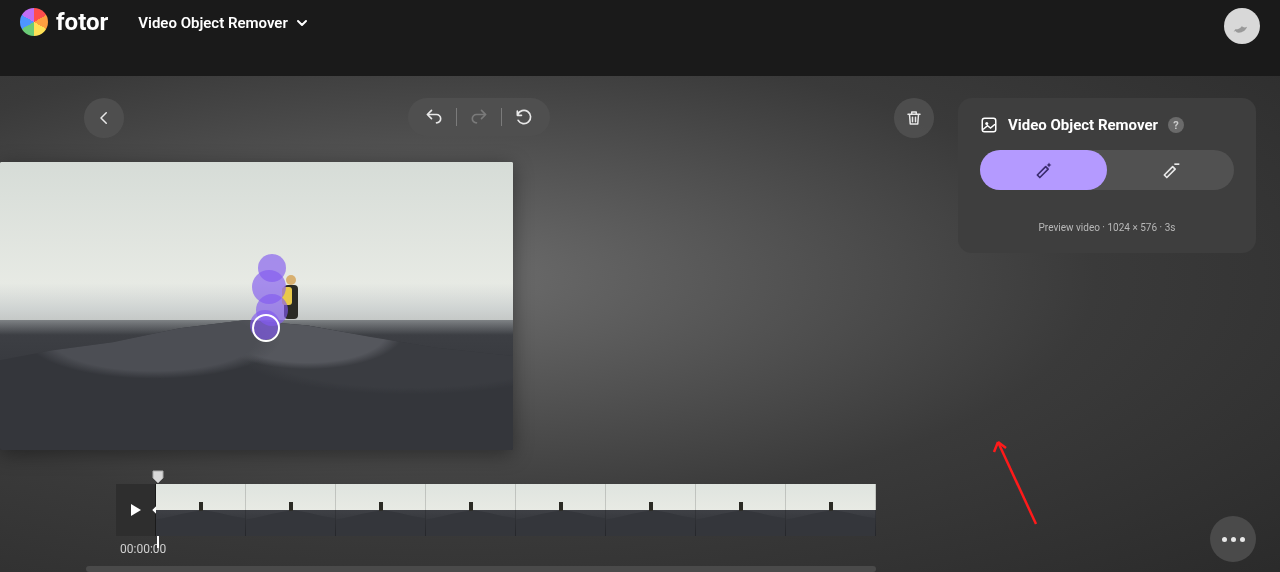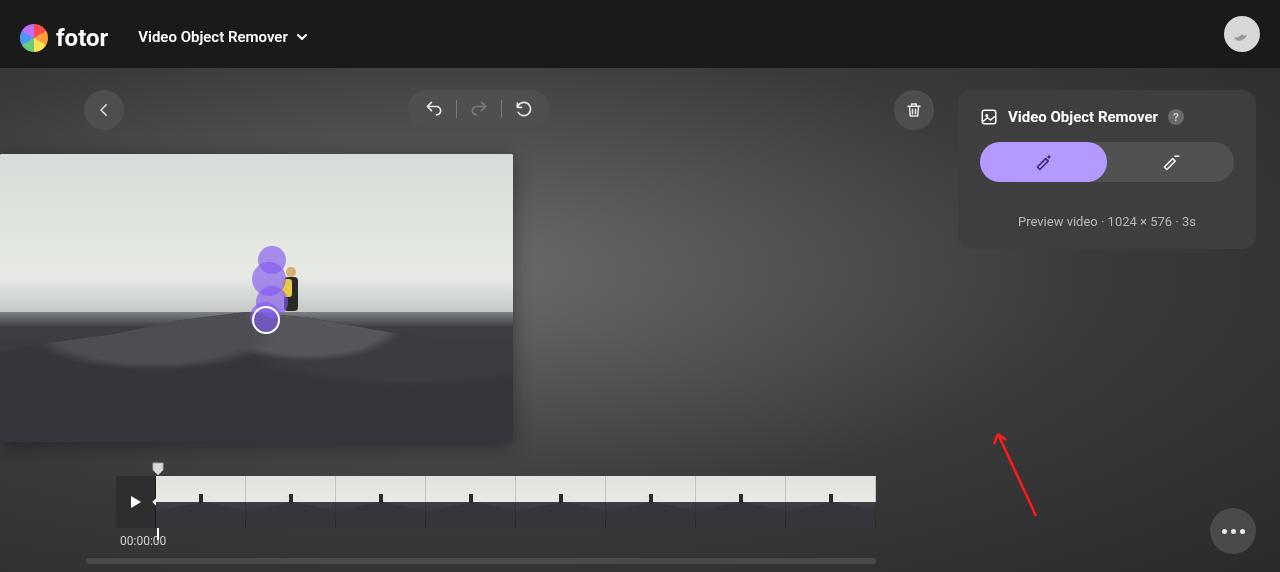--- a/index.html
+++ b/index.html
@@ -1,25 +1,25 @@
 <!DOCTYPE html>
 <html><head>
 <meta charset="utf-8">
 <style>
   * { box-sizing: border-box; margin: 0; padding: 0; }
   html, body { width: 1280px; height: 572px; overflow: hidden; font-family: -apple-system, BlinkMacSystemFont, "Segoe UI", Roboto, sans-serif; }
   body { background: #2c2c2c; color: #fff; }
 
   
   .topbar {
-    height: 68px;
+    height: 76px;
     background: #1a1a1a;
     display: flex;
-    align-items: flex-end;
-    padding: 16px 20px;
+    align-items: flex-start;
+    padding: 8px 20px;
     gap: 20px;
   }
   .logo {
     display: flex;
     align-items: center;
     gap: 8px;
     font-size: 24px;
     font-weight: 700;
     color: #fff;
   }
@@ -231,21 +231,21 @@
   .slider-value { font-size:15px; font-weight:600; color:#fff; min-width:24px; text-align:right;}
 
   .remove-btn {
     height:48px; border-radius:24px;
     background: linear-gradient(90deg, #2f3dff 0%, #7a2fff 45%, #d42fff 100%);
     display:flex;align-items:center;justify-content:center;gap:10px;
     font-size:16px;font-weight:700;color:#fff;cursor:pointer;
   }
   .remove-btn svg{width:20px;height:20px;}
   .preview-meta {
-    text-align:center; font-size:13px; color:#b8b8b8;
+    text-align:center; font-size:10px; color:#b8b8b8;
   }
 
   
   .anno-arrow {
     position:absolute; pointer-events:none;
     left:984px; top:358px;
   }
 
   
   .fab {

